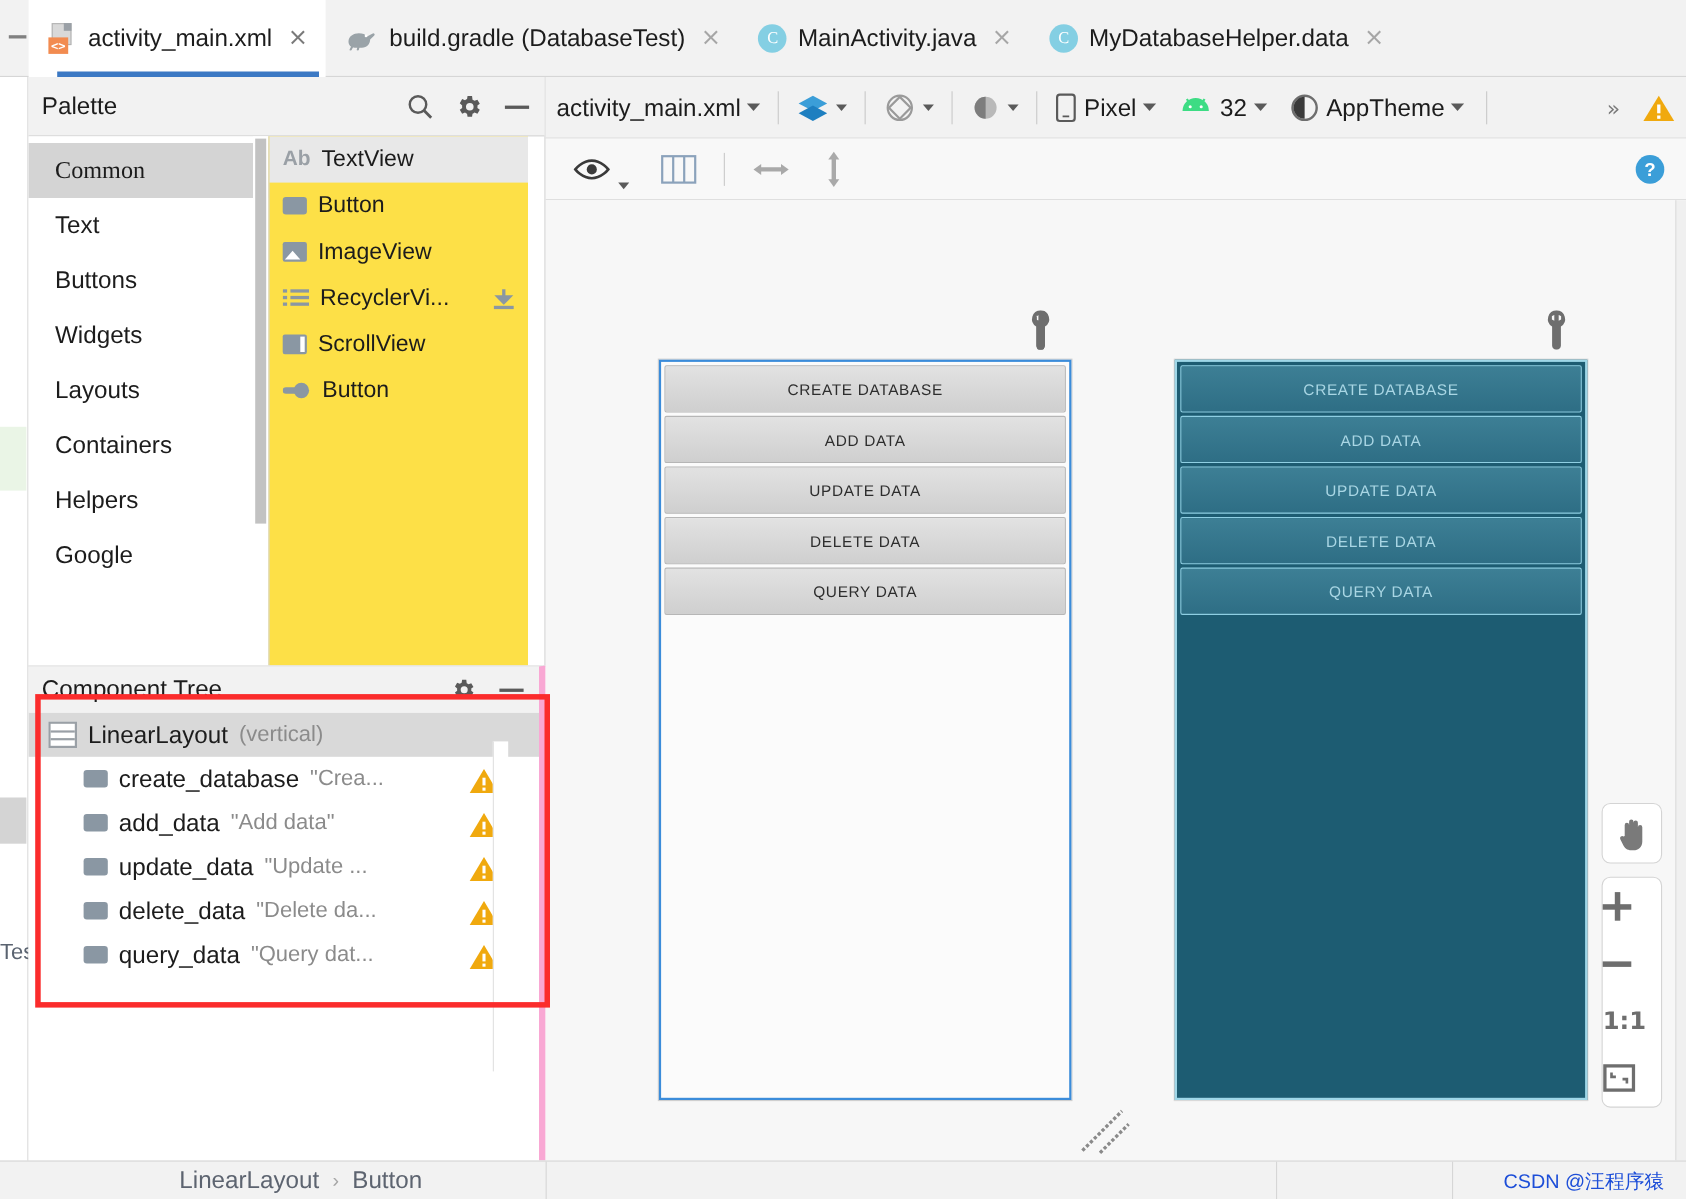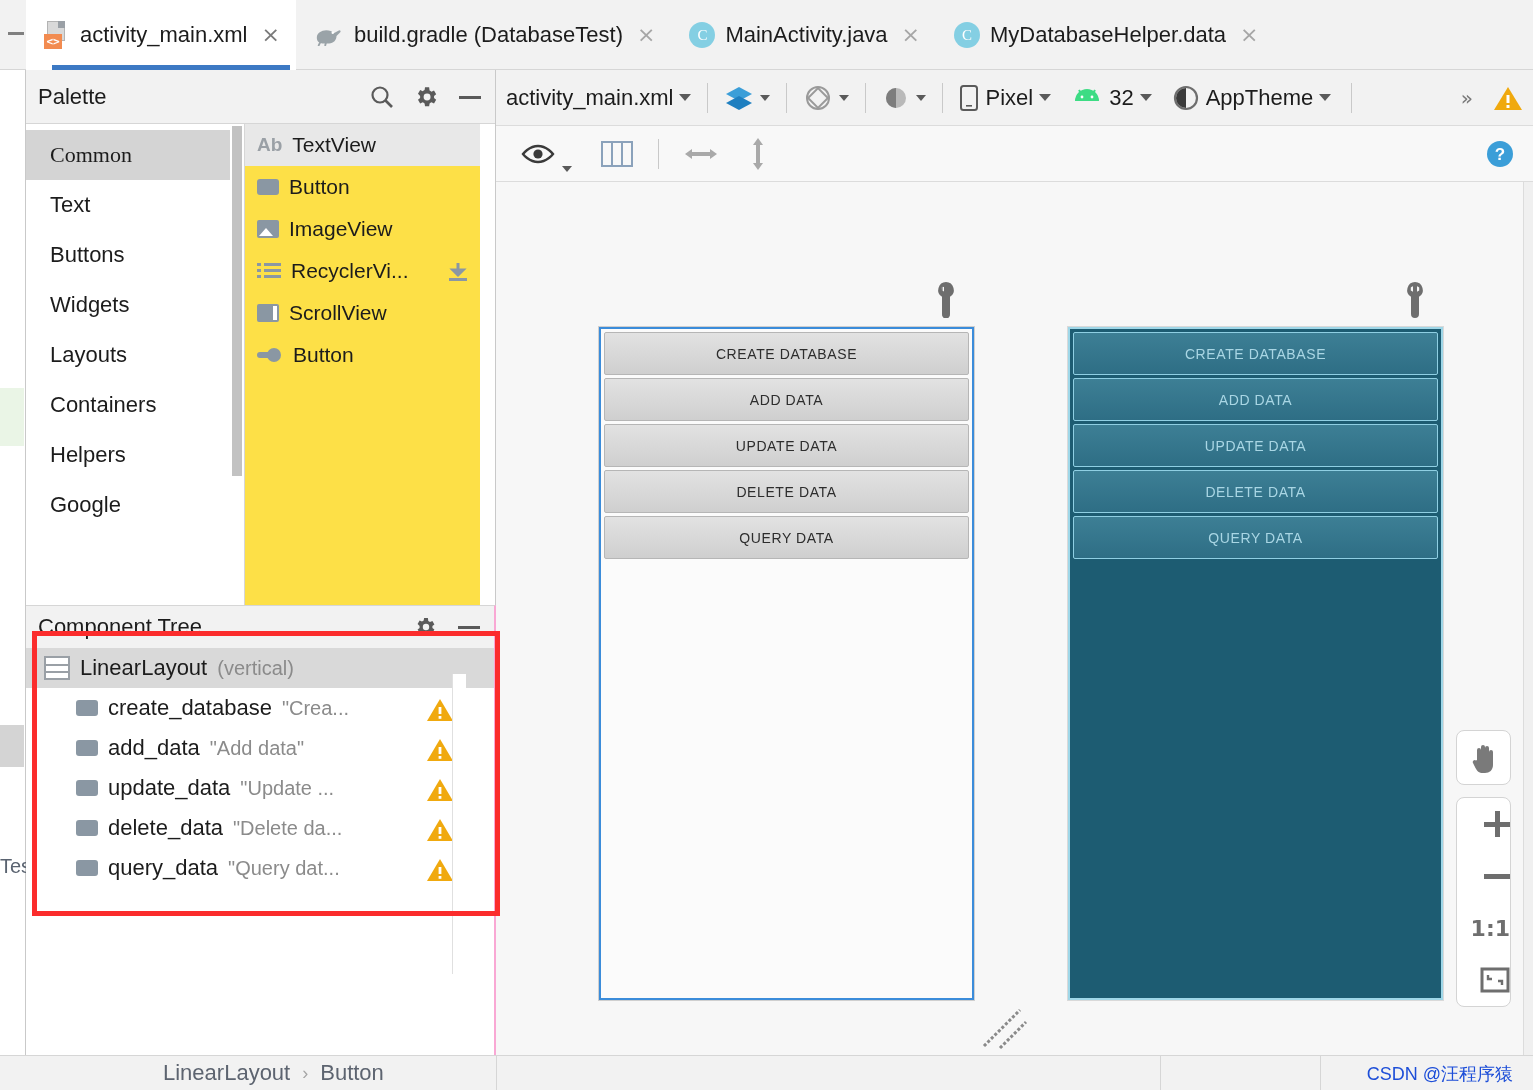--- a/index.html
+++ b/index.html
@@ -119,21 +119,21 @@
 
   .gl-button { width: 22px; height: 16px; border-radius: 3px; background: #8a97a3; flex: none; }
   .gl-image { width: 22px; height: 18px; background: #8a97a3; position: relative; overflow: hidden; flex: none; border-radius: 2px;}
   .gl-image::after { content:""; position:absolute; left:2px; bottom:2px; width:0;height:0; border-left:7px solid transparent;border-right:7px solid transparent;border-bottom:8px solid #ffffff;}
   .gl-scroll { width: 22px; height: 18px; background: #8a97a3; position: relative; flex: none; border-radius:2px;}
   .gl-scroll::after { content:""; position:absolute; right:2px; top:2px; bottom:2px; width:4px; background:#ffffff;}
 
   
   .ctree {
     position: absolute; left: 26px; top: 605px; width: 470px; height: 450px;
-    background: #ffffff; border-right: 2px solid #f9a8d4; border-top: 1px solid #d6d6d6;
+    background: #ffffff; border-right: 6px solid #f9a8d4; border-top: 1px solid #d6d6d6;
   }
   .ctree-header { position: relative; height: 42px; background: #f2f2f2; display: flex; align-items: center; }
   .ctree-title { font-size: 22px; color: #1c1c1c; margin-left: 12px; }
   .tree-body { position: relative; height: 408px; background: #ffffff; }
   .tree-row {
     height: 40px; display: flex; align-items: center; gap: 10px;
     padding-left: 18px; font-size: 22px; color: #1c1c1c; position: relative;
   }
   .tree-row.root { background: #d9d9d9; }
   .tree-row.child { padding-left: 50px; }
@@ -201,21 +201,21 @@
   .resize-handle { position: absolute; left: 484px; top: 820px; }
   .zoom-pan {
     position: absolute; right: 22px; top: 548px; width: 55px; height: 55px;
     background: #ffffff; border: 1px solid #d4d4d4; border-radius: 8px;
     display: flex; align-items: center; justify-content: center;
   }
   .zoom-stack {
     position: absolute; right: 22px; top: 615px; width: 55px; height: 210px;
     background: #ffffff; border: 1px solid #d4d4d4; border-radius: 8px;
   }
-  .zoom-btn { height: 52px; display: flex; align-items: center; justify-content: flex-end; color: #6e6e6e; font-size: 26px; }
+  .zoom-btn { height: 52px; display: flex; align-items: center; justify-content: flex-start; color: #6e6e6e; font-size: 26px; }
   .plus-glyph { position: relative; width: 26px; height: 26px; }
   .plus-glyph::before { content:""; position:absolute; left:0; top:11px; width:26px; height:5px; background:#6e6e6e;}
   .plus-glyph::after { content:""; position:absolute; left:11px; top:0; width:5px; height:26px; background:#6e6e6e;}
   .minus2-glyph { width: 26px; height: 5px; background: #6e6e6e; }
   .onetoone { font-size: 22px; font-weight: bold; color: #6e6e6e; font-family: "DejaVu Sans", sans-serif; }
 
   .canvas-right-edge { position: absolute; right: 0; top: 0; width: 10px; height: 873px; background: #f0f0f0; border-left: 1px solid #dcdcdc; }
 
   
   .statusbar {

